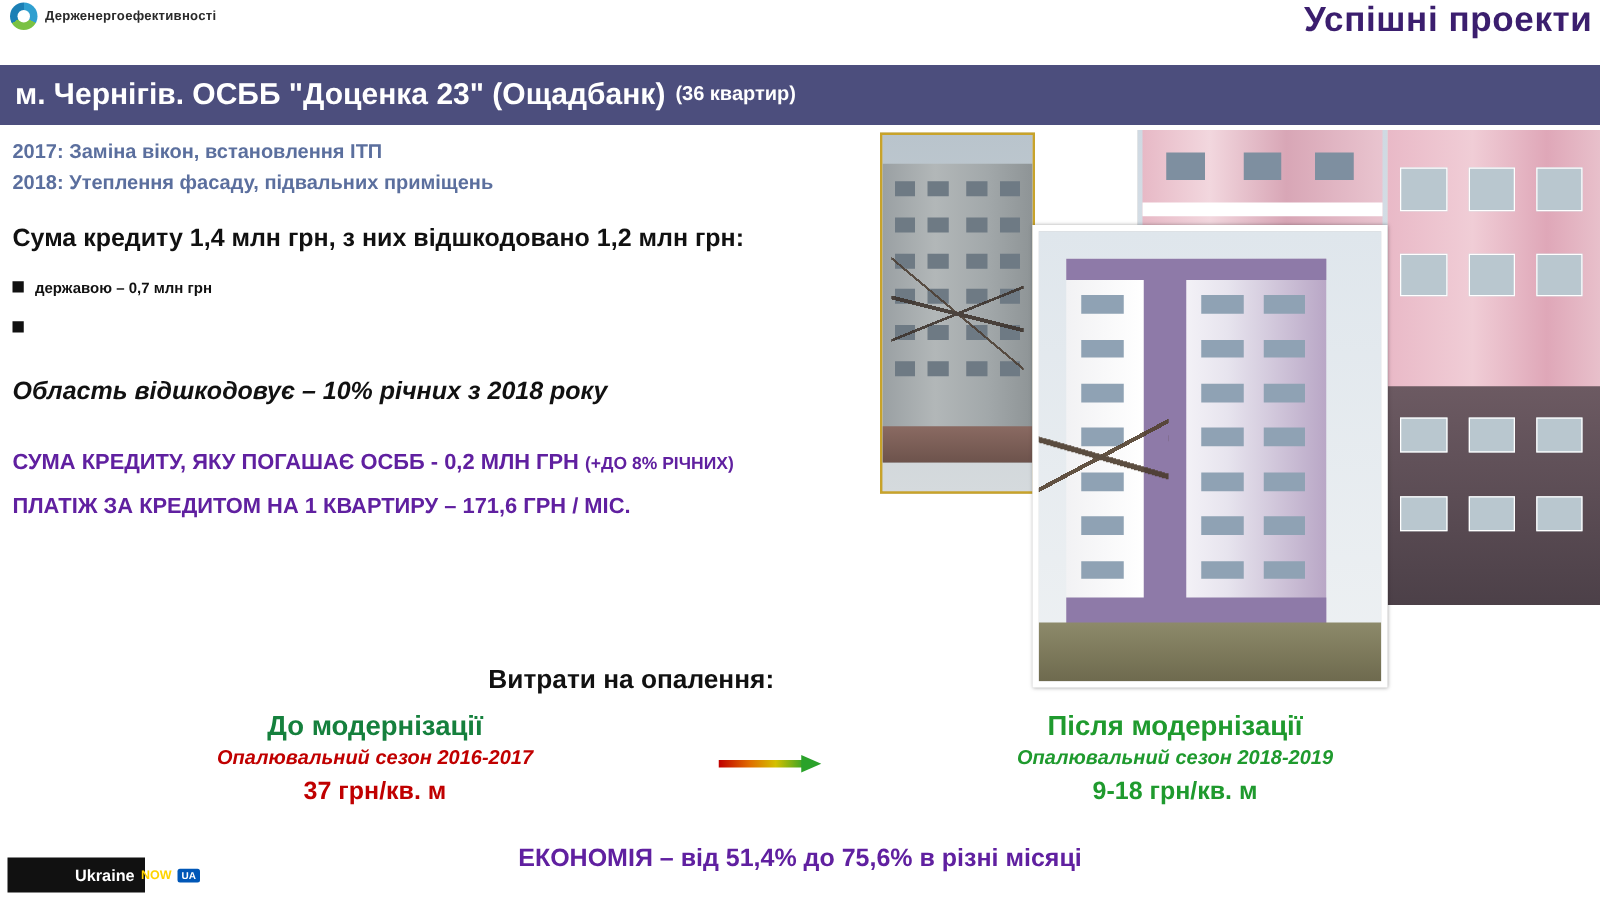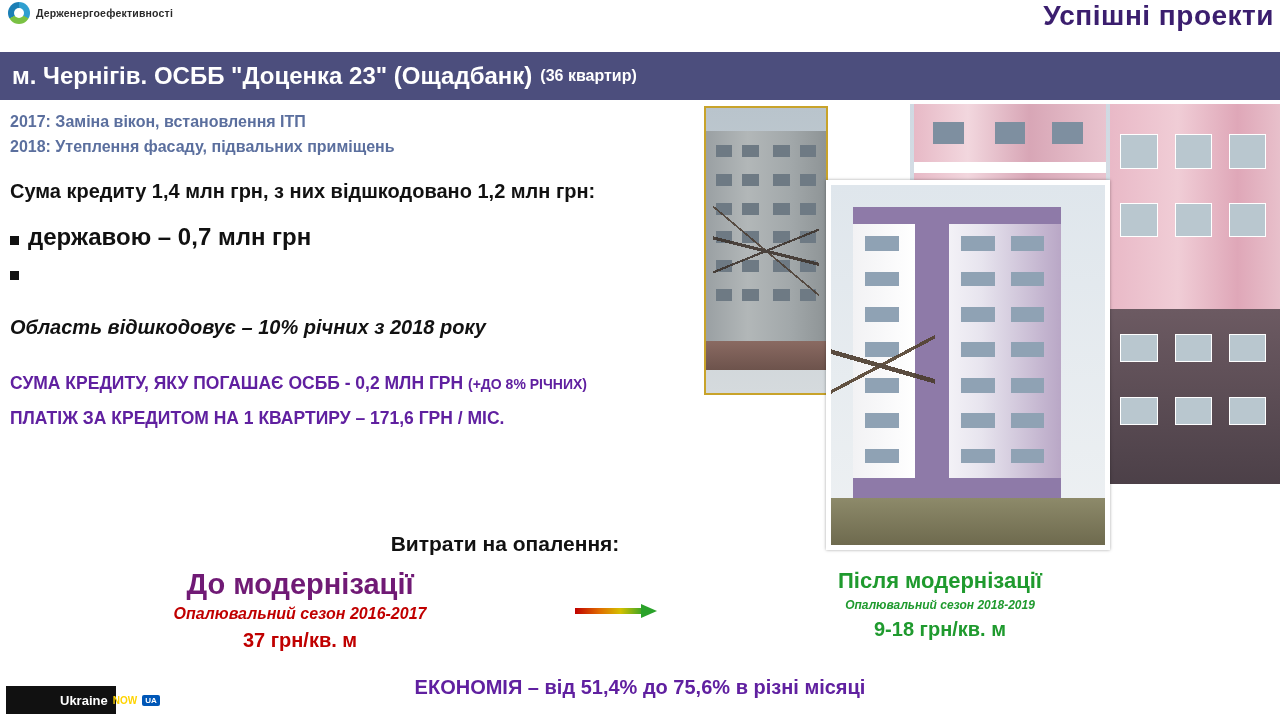--- a/index.html
+++ b/index.html
@@ -101,21 +101,21 @@
   }
   .sum-line {
     color: #111111;
     font-size: 20px;
     font-weight: bold;
     padding-left: 10px;
     margin-top: 22px;
   }
   .bullet {
     color: #111111;
-    font-size: 24px;
+    font-size: 12px;
     font-weight: bold;
     padding-left: 10px;
     margin-top: 20px;
     display: flex;
     align-items: baseline;
     gap: 9px;
   }
   .bullet .sq {
     display: inline-block;
     width: 9px; height: 9px;
@@ -230,24 +230,24 @@
     left: 90px; top: 568px;
     width: 420px;
     text-align: center;
   }
   .col-after {
     position: absolute;
     left: 720px; top: 568px;
     width: 440px;
     text-align: center;
   }
-  .col-head-red { color:#701a75; font-size:29px; font-weight:bold; }
+  .col-head-red { color:#15803d; font-size:22px; font-weight:bold; }
   .col-head-green { color:#1f9a2e; font-size:22px; font-weight:bold; }
   .col-season-red { color:#c00000; font-size:16px; font-weight:bold; font-style:italic; margin-top:4px; }
-  .col-season-green { color:#1f9a2e; font-size:12px; font-weight:bold; font-style:italic; margin-top:4px; }
+  .col-season-green { color:#1f9a2e; font-size:16px; font-weight:bold; font-style:italic; margin-top:4px; }
   .col-val-red { color:#c00000; font-size:20px; font-weight:bold; margin-top:6px; }
   .col-val-green { color:#1f9a2e; font-size:20px; font-weight:bold; margin-top:6px; }
 
   .arrow {
     position: absolute;
     left: 575px; top: 604px;
     width: 90px; height: 14px;
   }
   .arrow .shaft {
     position:absolute; left:0; top:4px; width:70px; height:6px;

